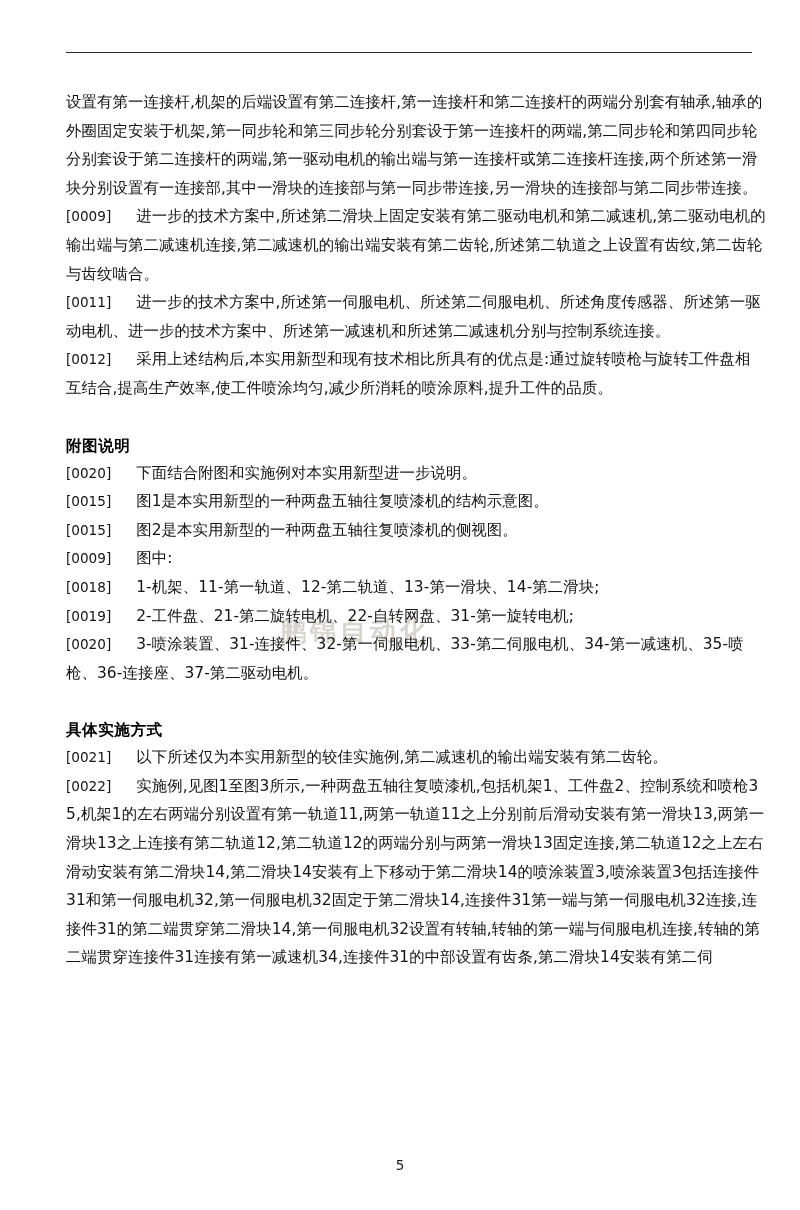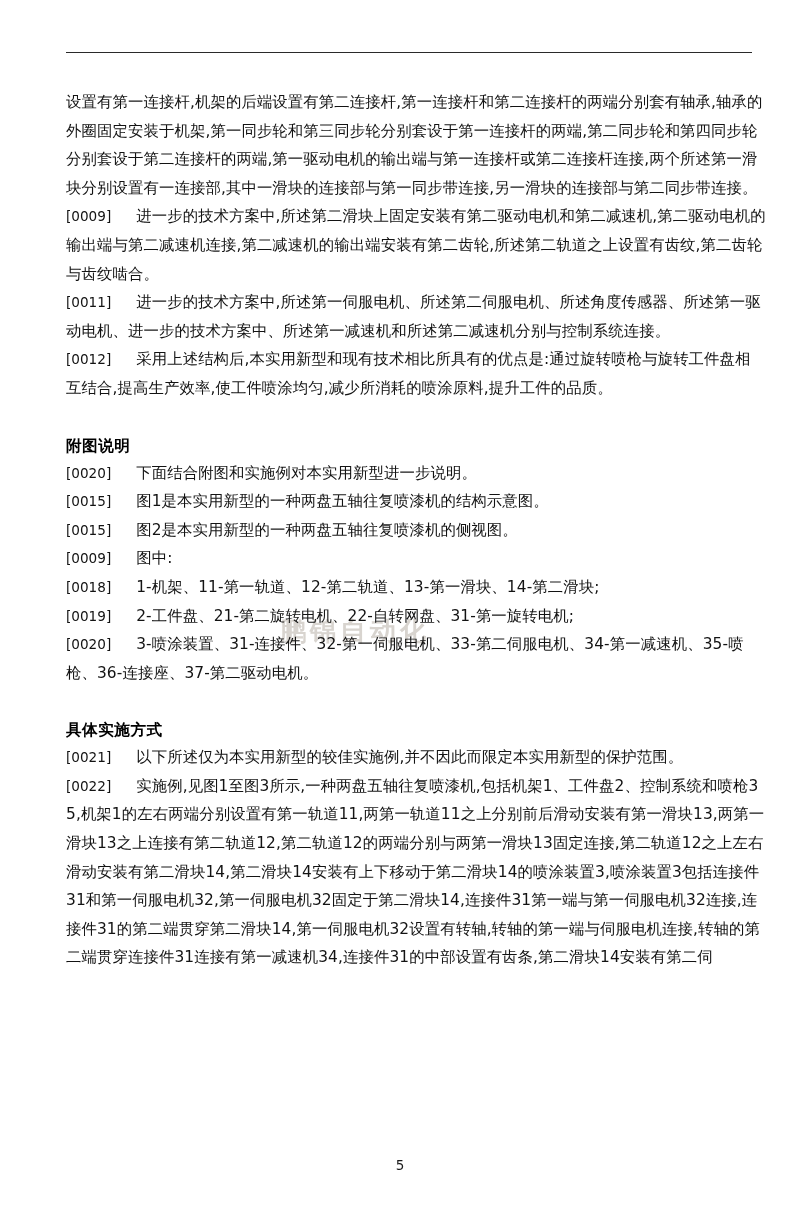--- a/index.html
+++ b/index.html
@@ -173,21 +173,21 @@
     <p class="para tagline"><span class="tag">[0018]</span><span>&nbsp;&nbsp;&nbsp;&nbsp;&nbsp;</span><span>1-机架、11-第一轨道、12-第二轨道、13-第一滑块、14-第二滑块;</span></p>
 
     <p class="para tagline"><span class="tag">[0019]</span><span>&nbsp;&nbsp;&nbsp;&nbsp;&nbsp;</span><span>2-工件盘、21-第二旋转电机、22-自转网盘、31-第一旋转电机;</span></p>
 
     <p class="para tagline"><span class="tag">[0020]</span><span>&nbsp;&nbsp;&nbsp;&nbsp;&nbsp;</span><span>3-喷涂装置、31-连接件、32-第一伺服电机、33-第二伺服电机、34-第一减速机、35-喷枪、36-连接座、37-第二驱动电机。</span></p>
 
     <div class="gap-lg"></div>
 
     <p class="section-title">具体实施方式</p>
 
-    <p class="para tagline"><span class="tag">[0021]</span><span>&nbsp;&nbsp;&nbsp;&nbsp;&nbsp;</span><span>以下所述仅为本实用新型的较佳实施例,并不因此而限定本实用新型的保护范围。</span></p>
+    <p class="para tagline"><span class="tag">[0021]</span><span>&nbsp;&nbsp;&nbsp;&nbsp;&nbsp;</span><span>以下所述仅为本实用新型的较佳实施例,第二减速机的输出端安装有第二齿轮。</span></p>
 
     <p class="para tagline"><span class="tag">[0022]</span><span>&nbsp;&nbsp;&nbsp;&nbsp;&nbsp;</span><span>实施例,见图1至图3所示,一种两盘五轴往复喷漆机,包括机架1、工件盘2、控制系统和喷枪35,机架1的左右两端分别设置有第一轨道11,两第一轨道11之上分别前后滑动安装有第一滑块13,两第一滑块13之上连接有第二轨道12,第二轨道12的两端分别与两第一滑块13固定连接,第二轨道12之上左右滑动安装有第二滑块14,第二滑块14安装有上下移动于第二滑块14的喷涂装置3,喷涂装置3包括连接件31和第一伺服电机32,第一伺服电机32固定于第二滑块14,连接件31第一端与第一伺服电机32连接,连接件31的第二端贯穿第二滑块14,第一伺服电机32设置有转轴,转轴的第一端与伺服电机连接,转轴的第二端贯穿连接件31连接有第一减速机34,连接件31的中部设置有齿条,第二滑块14安装有第二伺</span></p>
 
   </div>
 
   <div class="footer">
     <span class="footer-num">5</span>
   </div>
 
 </div>

